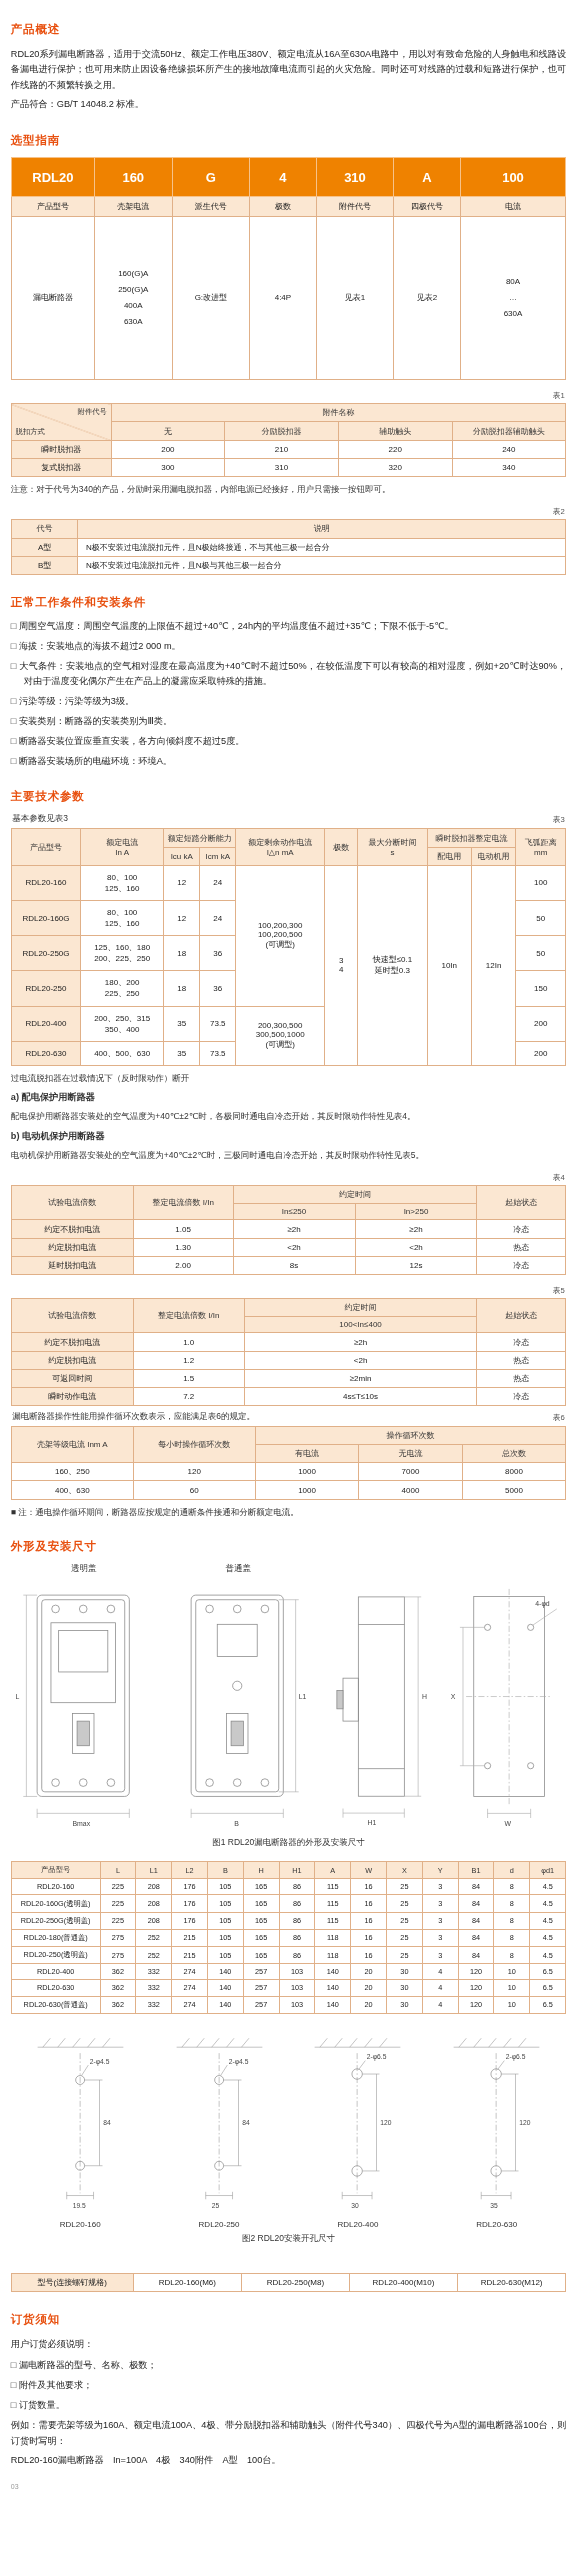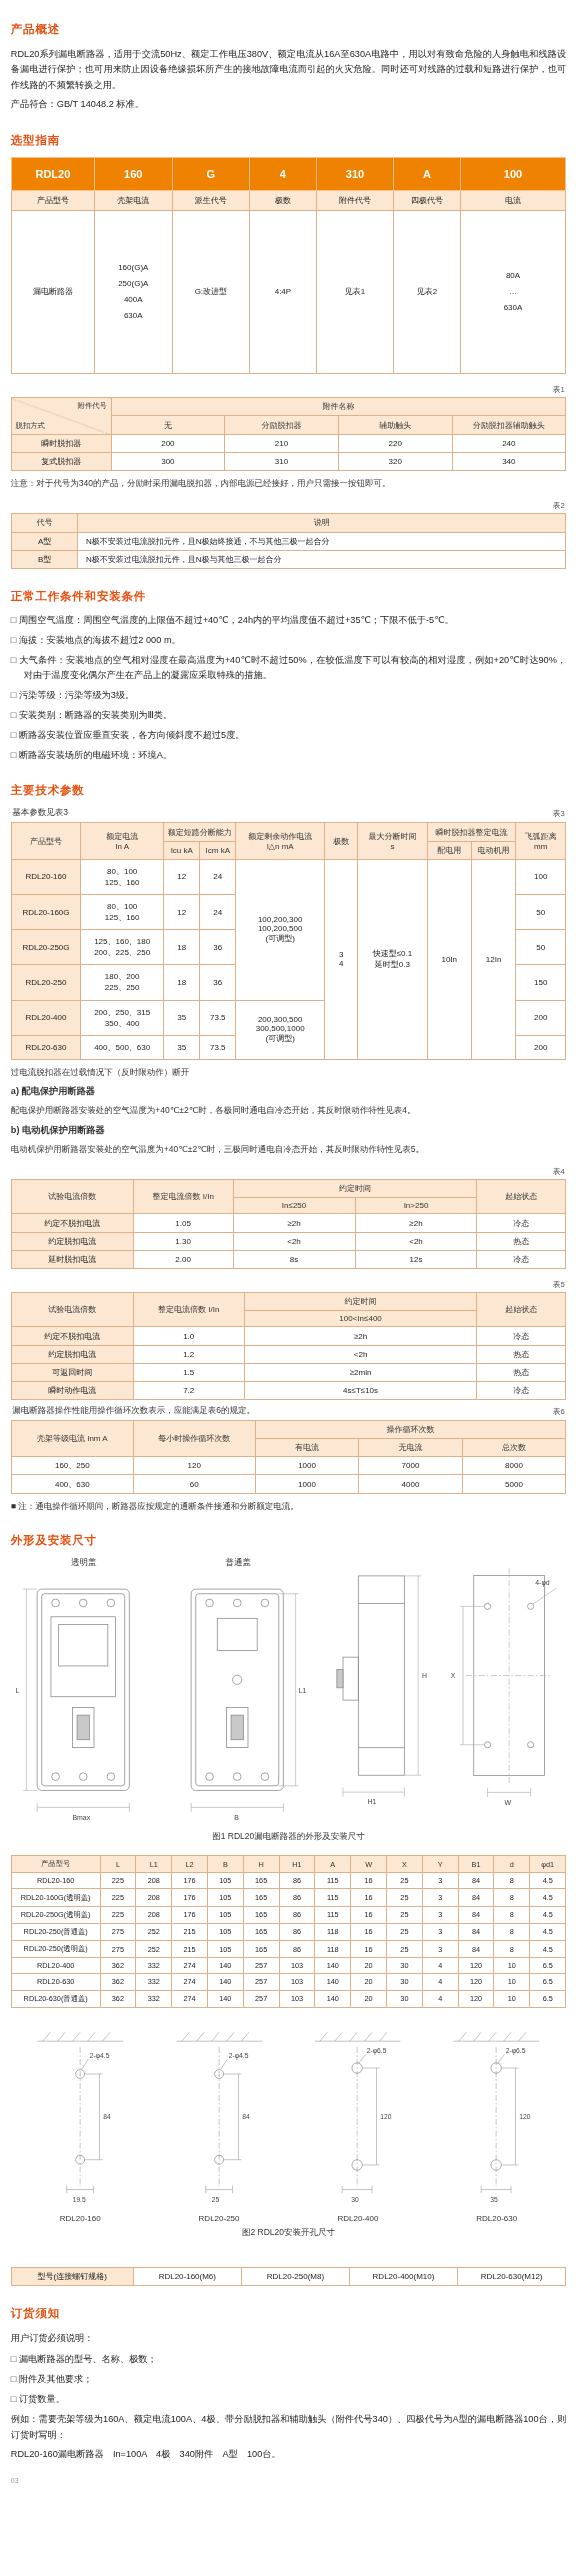--- a/index.html
+++ b/index.html
@@ -11,33 +11,33 @@
   .body-text{font-size:9.2px;line-height:1.7;text-align:justify;margin-bottom:3.8px}
   .note{font-size:8.5px;line-height:1.55;margin:6.1px 0 1.5px;color:#333}
   .tbl-label{text-align:right;font-size:7.7px;color:#555;margin:10.8px 1.5px 2.3px}
   .intro-row{display:flex;justify-content:space-between;align-items:flex-end;font-size:8.5px;color:#333;margin:4.6px 1.5px 3.1px}
   .intro-row .lbl{font-size:7.7px;color:#555}
   table{border-collapse:collapse;width:100%;table-layout:fixed;margin-bottom:3.1px}
   th,td{border:0.8px solid var(--border,#e0b088);font-size:8px;padding:3.1px 3.1px;text-align:center;vertical-align:middle;white-space:pre-line;word-wrap:break-word}
   th{background:var(--peach,#fbe7d2);font-weight:normal;color:#333}
   td.rowhead{background:var(--peach,#fbe7d2)}
   
-  .sel-table tr.code td{background:var(--header_orange,#ef8200);color:#fff;font-weight:bold;font-size:11px;height:33px;border-color:#f7c289}
+  .sel-table tr.code td{background:var(--header_orange,#ef8200);color:#fff;font-weight:bold;font-size:13px;height:39px;border-color:#f7c289}
   .sel-table tr.labels td{background:var(--peach,#fbe7d2);height:20px}
   .sel-table tr.values td{height:163px;background:#fff;line-height:2}
   
   th.corner{position:relative;height:34px;background:var(--peach,#fbe7d2);background-image:linear-gradient(to top right,transparent calc(50% - 0.5px),var(--border,#e0b088),transparent calc(50% + 0.5px))}
   th.corner .c-tr{position:absolute;top:2.3px;right:3.8px;font-size:7.3px}
   th.corner .c-bl{position:absolute;bottom:2.3px;left:3.8px;font-size:7.3px}
   .t2 td:nth-child(2){text-align:left;padding-left:7.7px}
   .t3 td{padding:6.1px 3.1px}
   .cond{font-size:9.2px;line-height:1.6;margin:5.4px 0;padding-left:13px;text-indent:-13px;text-align:justify}
   .sub-title{font-size:9.2px;margin:6.1px 0 2.3px;font-weight:bold;color:#333}
   
-  .fig-row{display:flex;justify-content:space-between;align-items:flex-start;margin:7.7px 0 3.1px}
+  .fig-row{display:flex;justify-content:space-between;align-items:flex-end;margin:7.7px 0 3.1px}
   .drawing{text-align:center}
   .draw-label{font-size:8.5px;color:#333;margin-bottom:3.1px}
   .fig-caption{text-align:center;font-size:8.5px;color:#333;margin:4.6px 0 12.3px}
   svg{display:block;margin:0 auto}
   .dims th,.dims td{font-size:7.3px;padding:3.1px 0.8px}
   .fig2-row{display:flex;justify-content:space-around;align-items:flex-end;margin:10.8px 0 1.5px}
   .fig2-model{font-size:8px;color:#333;margin-top:3.1px;text-align:center}
   .screws{margin-top:28px}
   .footer{font-size:7px;color:#999;margin-top:14px}
 </style>
@@ -596,21 +596,21 @@
           <td>86</td>
           <td>115</td>
           <td>16</td>
           <td>25</td>
           <td>3</td>
           <td>84</td>
           <td>8</td>
           <td>4.5</td>
         </tr>
         <tr>
-          <td>RDL20-250(普通盖)</td>
+          <td>RDL20-180(普通盖)</td>
           <td>275</td>
           <td>252</td>
           <td>215</td>
           <td>105</td>
           <td>165</td>
           <td>86</td>
           <td>118</td>
           <td>16</td>
           <td>25</td>
           <td>3</td>

